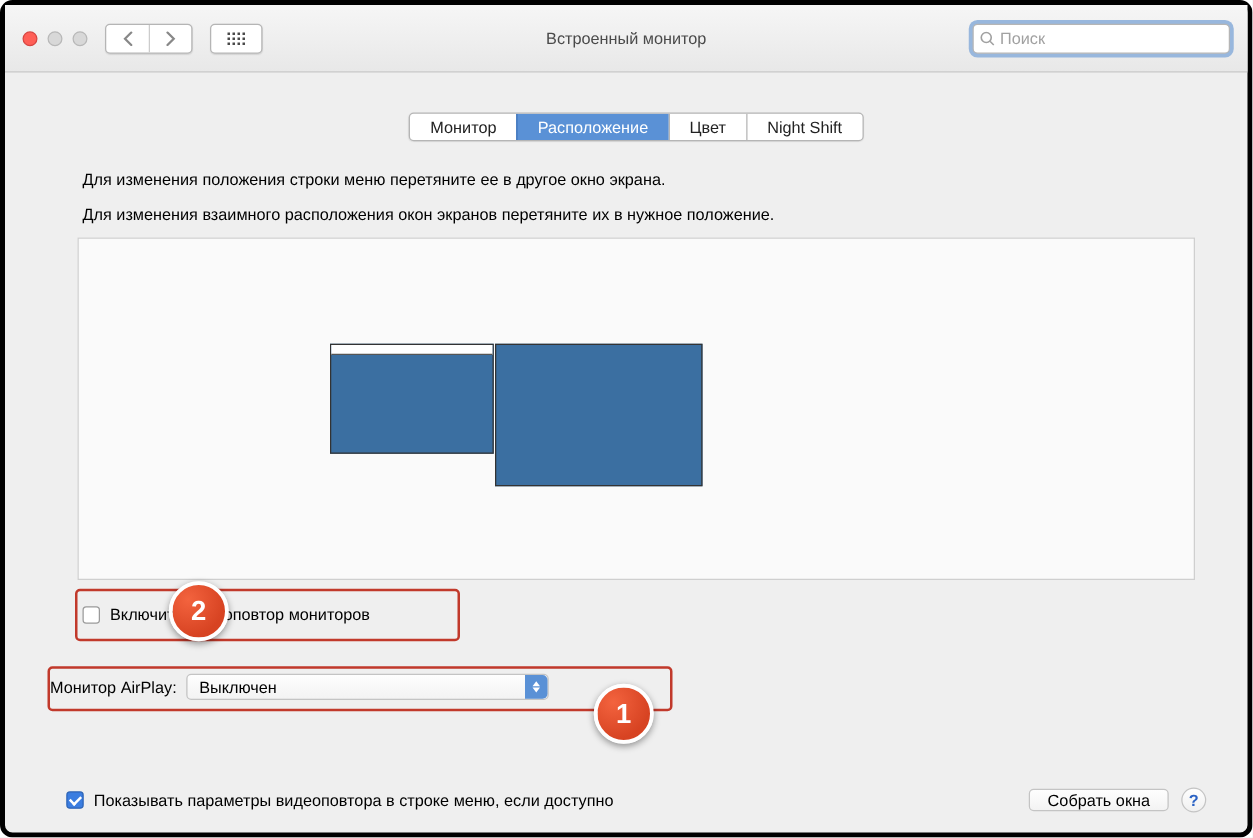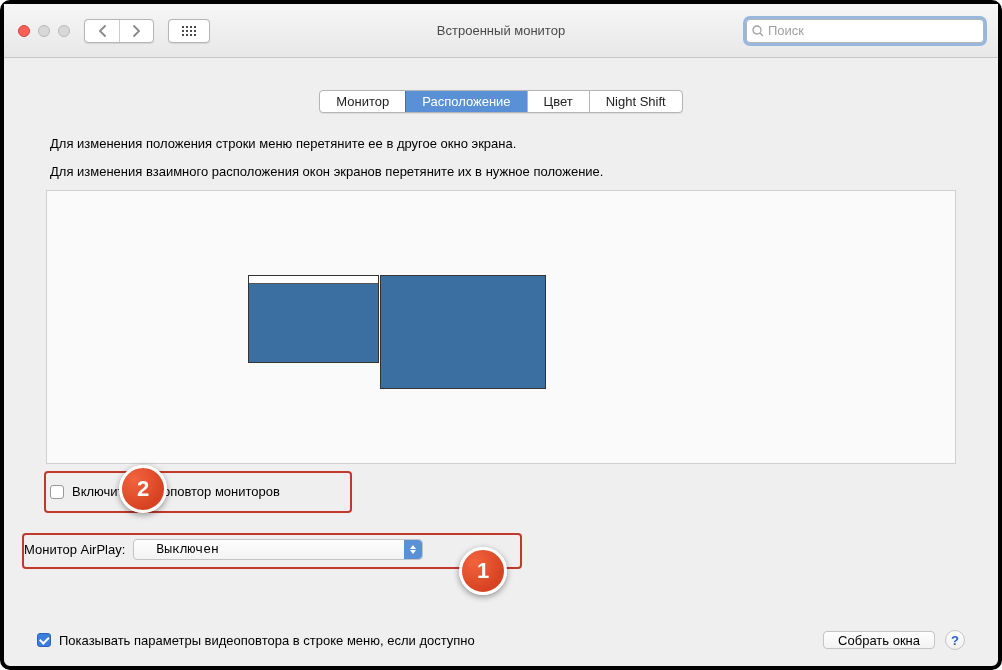--- a/index.html
+++ b/index.html
@@ -67,40 +67,41 @@
   }
   .grid-icon i { width:2px; height:2px; background:#4a4a4a; }
   .window-title {
     position: absolute;
     left: 50%; transform: translateX(-50%);
     color: #4a4a4a;
     font-size: 13px;
   }
   .search-wrap {
     margin-left: auto;
-    width: 238px;
+    width: 206px;
   }
   .search {
     width: 100%;
     height: 24px;
     border: 1px solid #b5b5b5;
     border-radius: 4px;
     background: #fff;
     display: flex;
     align-items: center;
     padding: 0 5px;
     box-shadow: 0 0 0 3px #98b7dd;
   }
   .search svg { flex-shrink:0; }
   .search span { color:#a1a1a1; margin-left:4px; font-size:13px; }
   
   .content {
     flex: 1;
     position: relative;
     padding: 18px 20px;
+    margin-left: 16px;
   }
   .panel {
     margin: 0 12px;
     padding-top: 14px;
   }
   
   .tabs {
     display: inline-flex;
     border: 1px solid #b5b5b5;
     border-radius: 4px;
@@ -204,23 +205,22 @@
     width: 500px; height: 36px;
   }
   .airplay-label { font-size: 13px; }
   .popup {
     width: 290px; height: 21px;
     border: 1px solid #c4c4c4;
     border-radius: 4px;
     background: linear-gradient(#fefefe,#f3f3f3);
     display: flex; align-items: center;
     font-size: 13px;
-    padding-left: 22px;
-    position: relative;
-    font-family: Liberation Mono, monospace;
+    padding-left: 9px;
+    position: relative;
   }
   .popup .cap {
     position: absolute; right: 0; top: 0; bottom: 0;
     width: 18px;
     background: #5a91d6;
     border-top-right-radius: 4px; border-bottom-right-radius: 4px;
     display:flex; flex-direction:column; align-items:center; justify-content:center;
     gap:1px;
   }
   .popup .cap::before, .popup .cap::after {

